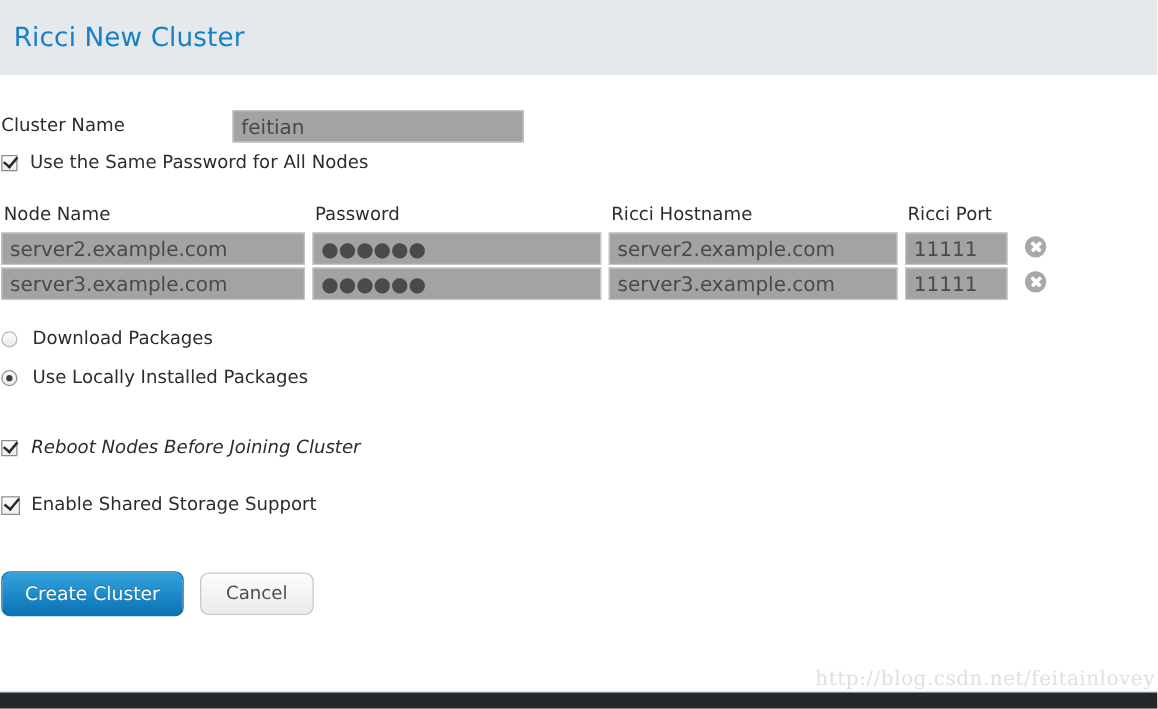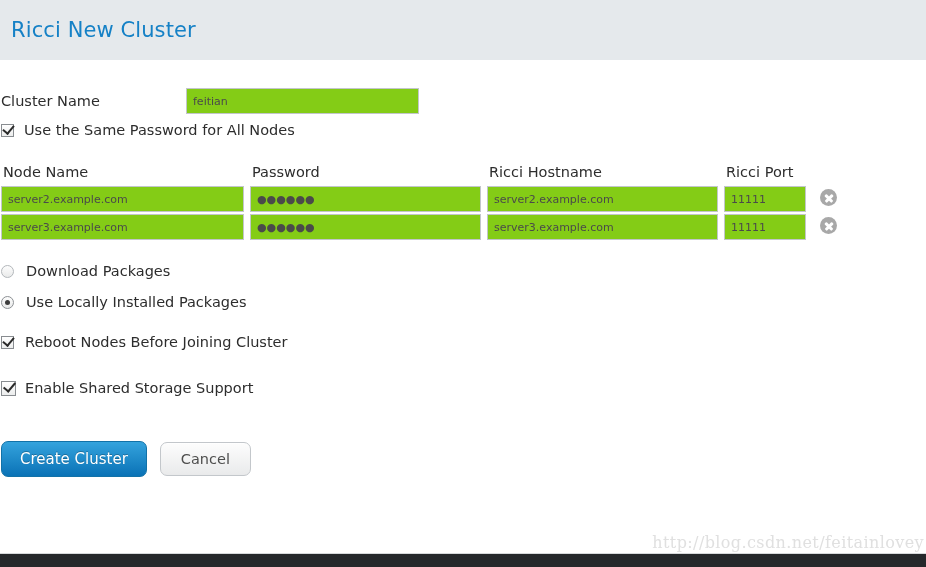--- a/index.html
+++ b/index.html
@@ -45,24 +45,24 @@
     height: 46px;
     margin-top: 18px;
   }
   .field-label {
     width: 185px;
     font-size: 14.5px;
     color: #2d2d2d;
   }
   input.text-input {
     font-family: "DejaVu Sans", "Liberation Sans", sans-serif;
-    font-size: 11px;
+    font-size: 16px;
     color: #4a4a4a;
     border: 1px solid #c2c6cb;
-    background: #84cc16;
+    background: #a3a3a3;
     padding: 3px 6px;
     box-sizing: border-box;
     height: 26px;
     outline: none;
     border-radius: 0;
   }
   #cluster-name-input { width: 233px; }
 
   
   .check-row {
@@ -317,21 +317,21 @@
   <div class="check-row" style="margin-top:22px;">
     <span class="rb"></span>
     <span class="cb-label" style="margin-left:12px;">Download Packages</span>
   </div>
 
   <div class="check-row" style="margin-top:15px;">
     <span class="rb selected"></span>
     <span class="cb-label" style="margin-left:12px;">Use Locally Installed Packages</span>
   </div>
 
-  <div class="check-row" style="margin-top:24px;">
+  <div class="check-row" style="margin-top:40px;font-style:italic;">
     <span class="cb checked"></span>
     <span class="cb-label" style="margin-left:11px;">Reboot Nodes Before Joining Cluster</span>
   </div>
 
   <div class="check-row" style="margin-top:30px;">
     <span class="cb big checked"></span>
     <span class="cb-label" style="margin-left:9px;">Enable Shared Storage Support</span>
   </div>
 
   <div class="actions-row">

